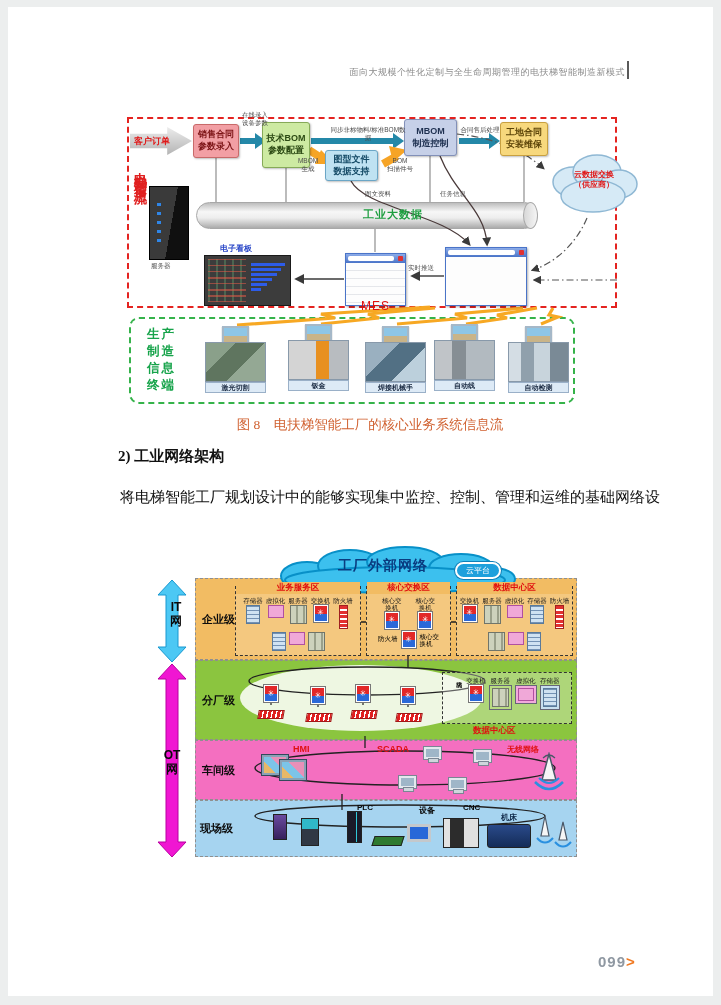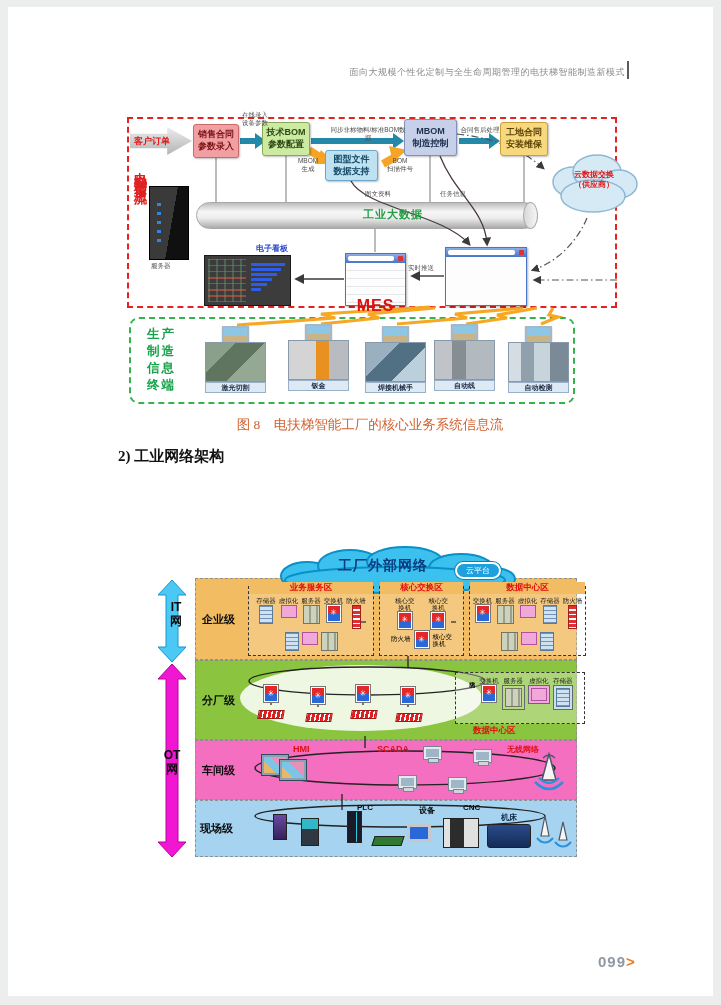--- a/index.html
+++ b/index.html
@@ -41,28 +41,28 @@
   .cylinder::after { content:""; position:absolute; right:-1px; top:-1px; width:13px; height:25px; border:1px solid #a8a8a8; border-radius:50%; background:linear-gradient(90deg,#d8d8d8,#f5f5f5); }
   .bigdata { position:absolute; left:238px; top:95px; font-size:11px; font-weight:bold; color:#1e9e40; z-index:3; letter-spacing:1px; }
   .srv-tower { position:absolute; left:24px; top:74px; width:40px; height:74px; background:linear-gradient(100deg,#3a3a3a 0 55%,#101010 55%); border:1px solid #000; z-index:2; }
   .srv-led { position:absolute; left:7px; top:16px; width:4px; height:42px; background:repeating-linear-gradient(180deg,#2f86e8 0 3px,transparent 3px 9px); }
   .cloud8 { position:absolute; left:420px; top:36px; width:96px; height:72px; z-index:2; }
   .cloud8-text { position:absolute; left:428px; top:58px; width:82px; text-align:center; font-size:8px; font-weight:bold; color:#e01818; line-height:1.3; z-index:3; }
   .kanban { position:absolute; left:79px; top:143px; width:87px; height:51px; background:#3c3c3c; border:1px solid #1a1a1a; z-index:4; }
   .kb-tex { position:absolute; left:3px; top:3px; width:38px; bottom:3px;
     background:repeating-linear-gradient(180deg,rgba(225,90,70,.55) 0 1.5px,transparent 1.5px 6px),repeating-linear-gradient(90deg,rgba(120,220,140,.25) 0 2px,transparent 2px 8px); }
   .kb-bar { position:absolute; left:46px; background:#2d5ce8; height:3px; }
-  .kanban-label { position:absolute; left:95px; top:131px; font-size:8px; font-weight:bold; color:#2b48c8; z-index:5;margin-left:36px; }
+  .kanban-label { position:absolute; left:95px; top:131px; font-size:8px; font-weight:bold; color:#2b48c8; z-index:5; }
   .browser { position:absolute; background:#fdfdfd; border:1.5px solid #4a74c8; box-shadow:1px 1px 2px rgba(0,0,0,.3); z-index:4; }
   .bbar { height:9px; background:linear-gradient(#8cace8,#4a74c8); position:relative; }
   .bbar::before { content:""; position:absolute; left:2px; top:2px; right:11px; height:5px; background:#fff; border-radius:2px; }
   .bbar::after { content:""; position:absolute; right:2px; top:2px; width:5px; height:5px; background:#e03030; border-radius:1px; }
   .bbody { display:flex; flex-direction:column; align-items:center; justify-content:center; height:calc(100% - 9px);
     background:repeating-linear-gradient(180deg,transparent 0 7px,rgba(120,130,150,.18) 7px 8px); }
-  .mes-txt { color:#e01010; font-weight:bold; font-size:16px; letter-spacing:1px;margin-top:44px; }
+  .mes-txt { color:#e01010; font-weight:normal; font-size:12px; letter-spacing:1px;margin-top:44px; }
   .iots-txt { color:#e01010; font-weight:bold; font-size:13px; letter-spacing:1px; }
   .iots-sub { color:#e01010; font-weight:bold; font-size:7px; }
   .machine { position:absolute; width:61px; z-index:4; display:flex; flex-direction:column; align-items:center; }
   .mon { width:27px; height:18px; border:2px solid #a5b8c8; background:linear-gradient(#8ec6e6 0 55%,#c9b488 55%); box-shadow:0 1px 1px rgba(0,0,0,.4); }
   .photo { width:61px; height:40px; border:1px solid #8899aa; margin-top:-2px; }
   .ph1 { background:linear-gradient(135deg,#8aa08a 0 30%,#5f755f 30% 60%,#94a894 60%); }
   .ph2 { background:linear-gradient(90deg,#d4d4d4 0 45%,#e89020 45% 68%,#b8bcc0 68%); }
   .ph3 { background:linear-gradient(135deg,#9ab0c0 0 35%,#527084 35% 65%,#bcd0dc 65%); }
   .ph4 { background:linear-gradient(90deg,#c0c4c8 0 28%,#868e94 28% 52%,#b2bac0 52%); }
   .ph5 { background:linear-gradient(90deg,#d4dde4 0 20%,#90a0ac 20% 42%,#c8d4dc 42% 70%,#7a8a96 70%); }
@@ -74,21 +74,21 @@
   .paraline { position:absolute; left:90px; white-space:nowrap; font-size:15px; color:#111; }
 
   
   .fig9 { position:absolute; left:155px; top:548px; width:425px; height:312px; }
   .lvl-row { position:absolute; left:40px; width:382px; border:1.5px dashed #8f8f8f; z-index:1; }
   .row-ent { top:30px; height:82px; background:#f2bc63; }
   .row-fac { top:112px; height:80px; background:#8bc53f; }
   .row-shop { top:192px; height:60px; background:#f46fc0; }
   .row-field { top:252px; height:57px; background:#a6d4f0; }
   .lvl-label { position:absolute; font-size:11px; font-weight:bold; color:#0c0c0c; z-index:6; }
-  .zone { position:absolute; top:38px; height:70px; border:1.2px dashed #333; z-index:4; background:rgba(255,255,255,.18);margin-left:13px; }
+  .zone { position:absolute; top:38px; height:70px; border:1.2px dashed #333; z-index:4; background:rgba(255,255,255,.18); }
   .zone-label { position:absolute; top:-5px; left:0; right:0; text-align:center; font-size:8.5px; font-weight:bold; color:#e01010; z-index:5; }
   .zone-flex { display:flex; justify-content:center; gap:3px; padding-top:10px; }
   .tile { display:flex; flex-direction:column; align-items:center; gap:1px; font-size:6.5px; color:#1a1a1a; line-height:1.1; text-align:center; }
   .ic-switch { width:14px; height:17px; background:linear-gradient(180deg,#e22828 0 50%,#2a68d8 50%); border:1px solid #fff; box-shadow:0 0 0 1px #777; color:#fff; font-size:8px; display:flex; align-items:center; justify-content:center; }
   .ic-switch::before { content:"✳"; }
   .ic-fw { width:9px; height:24px; background:repeating-linear-gradient(180deg,#e23030 0 3px,#fff 3px 4.5px); border:1px solid #a02020; }
   .ic-storage { width:14px; height:19px; background:#cfe2f2 repeating-linear-gradient(180deg,rgba(40,80,130,.55) 0 1px,transparent 1px 4px); border:1px solid #5a7a9a; }
   .ic-virt { width:16px; height:13px; background:#f0a8d8; border:1px solid #b050a0; }
   .ic-server { width:17px; height:19px; background:repeating-linear-gradient(90deg,#cdd2bc 0 5px,#9aa08a 5px 7px); border:1px solid #70756a; }
   .ic-box { display:flex; align-items:center; justify-content:center; padding:2px; border:1px solid #667; }
@@ -174,21 +174,21 @@
 
     <div class="cust-arrow">
         <span>客户订单</span>
       </div>
     <div class="fbox box-sales" style="left:68px;top:12px;width:46px;height:34px">
         <span class="pre">销售合同
 参数录入</span>
       </div>
     <div class="note pre" style="left:112px;top:-1px;width:36px">在线录入
 设备参数</div>
-    <div class="fbox box-tech" style="left:137px;top:10px;width:48px;height:34px">
+    <div class="fbox box-tech" style="left:137px;top:10px;width:48px;height:46px">
         <span class="pre">技术BOM
 参数配置</span>
       </div>
     <div class="note" style="left:203px;top:14px;width:80px">同步非标物料/标准BOM数据</div>
     <div class="fbox box-mbom" style="left:279px;top:7px;width:53px;height:37px">
         <span class="pre">MBOM
 制造控制</span>
       </div>
     <div class="note" style="left:332px;top:14px;width:46px">合同售后处理</div>
     <div class="fbox box-site" style="left:375px;top:10px;width:48px;height:34px">
@@ -274,20 +274,21 @@
     </div>
     <div class="machine" style="left:383px;top:214px">
       <div class="mon"></div>
       <div class="photo ph5"></div>
       <div class="mlabel">自动检测</div>
     </div>
   </div>
 
   <div class="caption serif" style="top:416px">图 8　电扶梯智能工厂的核心业务系统信息流</div>
   <div class="heading serif">2) 工业网络架构</div>
+  <div class="paraline serif" style="top:488px;padding-left:30px">将电梯智能工厂规划设计中的能够实现集中监控、控制、管理和运维的基础网络设</div>
 
   <div class="fig9">
     <div class="lvl-row row-ent"></div>
     <div class="lvl-row row-fac"></div>
     <div class="lvl-row row-shop"></div>
     <div class="lvl-row row-field"></div>
 
     <svg class="lay" style="left:110px;top:-2px;z-index:3" width="258" height="50" viewBox="0 0 258 50">
       <g fill="#3cc0ee" stroke="#0890c8" stroke-width="2">
         <ellipse cx="42" cy="30" rx="26" ry="14"></ellipse>

